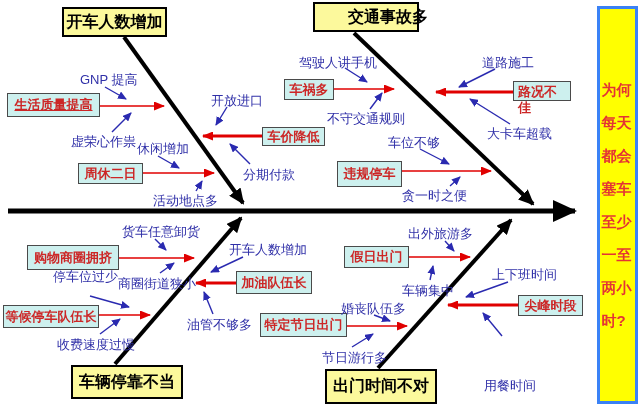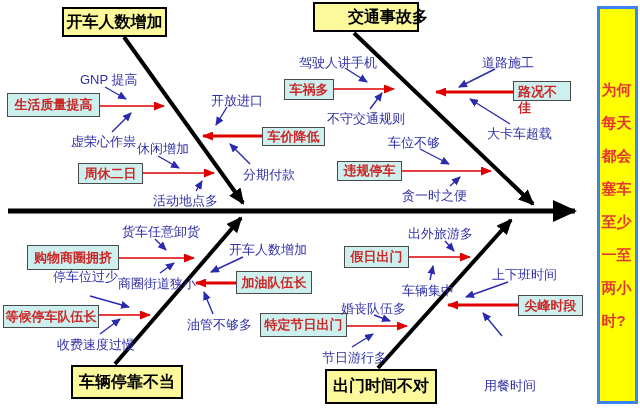--- a/index.html
+++ b/index.html
@@ -106,37 +106,37 @@
     <line x1="352" y1="347" x2="373" y2="334" stroke="#2A2AB0" stroke-width="1.4" marker-end="url(#ah-blue)"></line>
     <line x1="508" y1="282" x2="466" y2="297" stroke="#2A2AB0" stroke-width="1.4" marker-end="url(#ah-blue)"></line>
     <line x1="502" y1="336" x2="483" y2="313" stroke="#2A2AB0" stroke-width="1.4" marker-end="url(#ah-blue)"></line>
   </svg>
 
   <div class="cat" style="left:62px;top:7px;width:105px;height:30px;">开车人数增加</div>
   <div class="cat" style="left:313px;top:2px;width:106px;height:30px;padding-left:44px;">交通事故多</div>
   <div class="cat" style="left:71px;top:365px;width:112px;height:34px;">车辆停靠不当</div>
   <div class="cat" style="left:325px;top:369px;width:112px;height:35px;">出门时间不对</div>
 
-  <div class="cause" style="left:7px;top:93px;width:93px;height:24px;">生活质量提高</div>
+  <div class="cause" style="left:7px;top:93px;width:93px;height:24px;text-decoration:underline;">生活质量提高</div>
   <div class="sub" style="left:80px;top:71px;">GNP 提高</div>
   <div class="sub" style="left:71px;top:133px;">虚荣心作祟</div>
 
   <div class="cause" style="left:78px;top:163px;width:65px;height:21px;">周休二日</div>
   <div class="sub" style="left:137px;top:140px;">休闲增加</div>
   <div class="sub" style="left:153px;top:192px;">活动地点多</div>
 
   <div class="cause" style="left:262px;top:127px;width:63px;height:19px;">车价降低</div>
   <div class="sub" style="left:211px;top:92px;">开放进口</div>
   <div class="sub" style="left:243px;top:166px;">分期付款</div>
 
   <div class="cause" style="left:284px;top:79px;width:50px;height:21px;">车祸多</div>
   <div class="sub" style="left:299px;top:54px;">驾驶人讲手机</div>
   <div class="sub" style="left:327px;top:110px;">不守交通规则</div>
 
-  <div class="cause" style="left:337px;top:161px;width:65px;height:20px;">违规停车</div>
+  <div class="cause" style="left:337px;top:161px;width:65px;height:26px;">违规停车</div>
   <div class="sub" style="left:388px;top:134px;">车位不够</div>
   <div class="sub" style="left:402px;top:187px;">贪一时之便</div>
 
   <div class="cause wrap" style="left:513px;top:81px;width:58px;height:20px;">路况不佳</div>
   <div class="sub" style="left:482px;top:54px;">道路施工</div>
   <div class="sub" style="left:487px;top:125px;">大卡车超载</div>
 
   <div class="cause" style="left:27px;top:245px;width:92px;height:25px;">购物商圈拥挤</div>
   <div class="sub" style="left:122px;top:223px;">货车任意卸货</div>
   <div class="sub" style="left:118px;top:275px;">商圈街道狭小</div>

